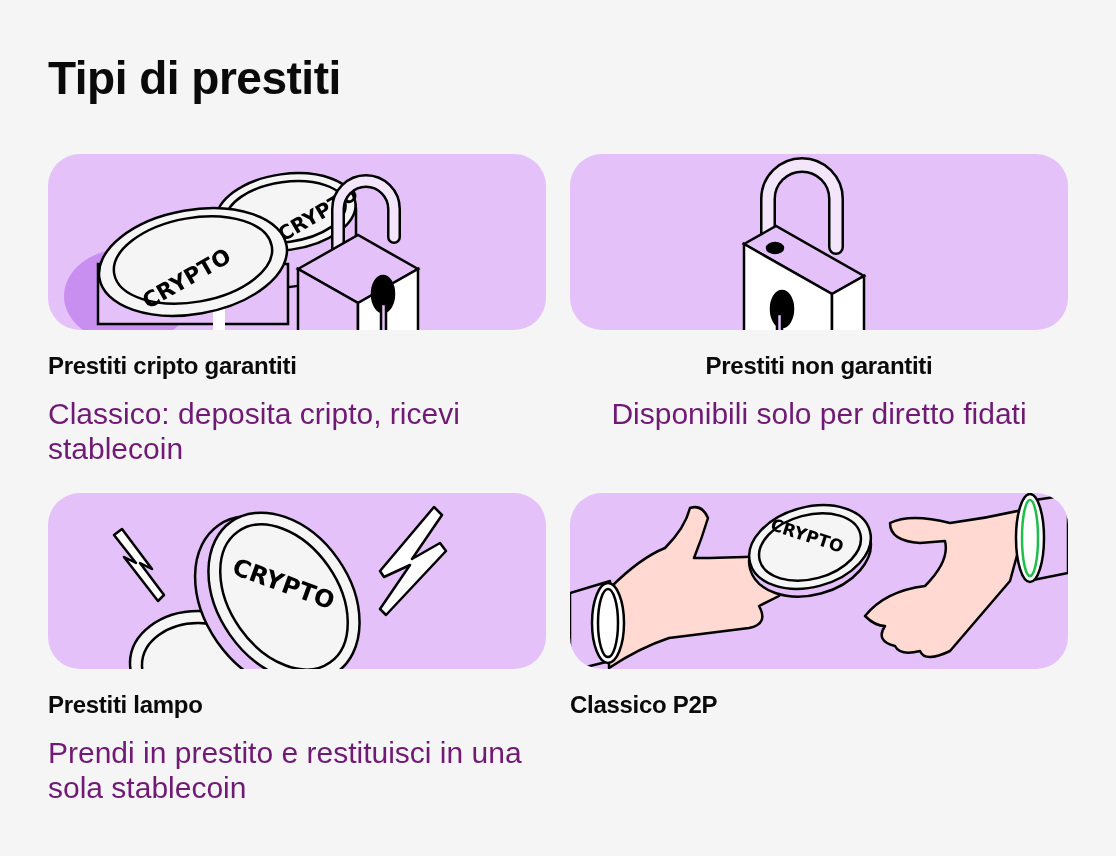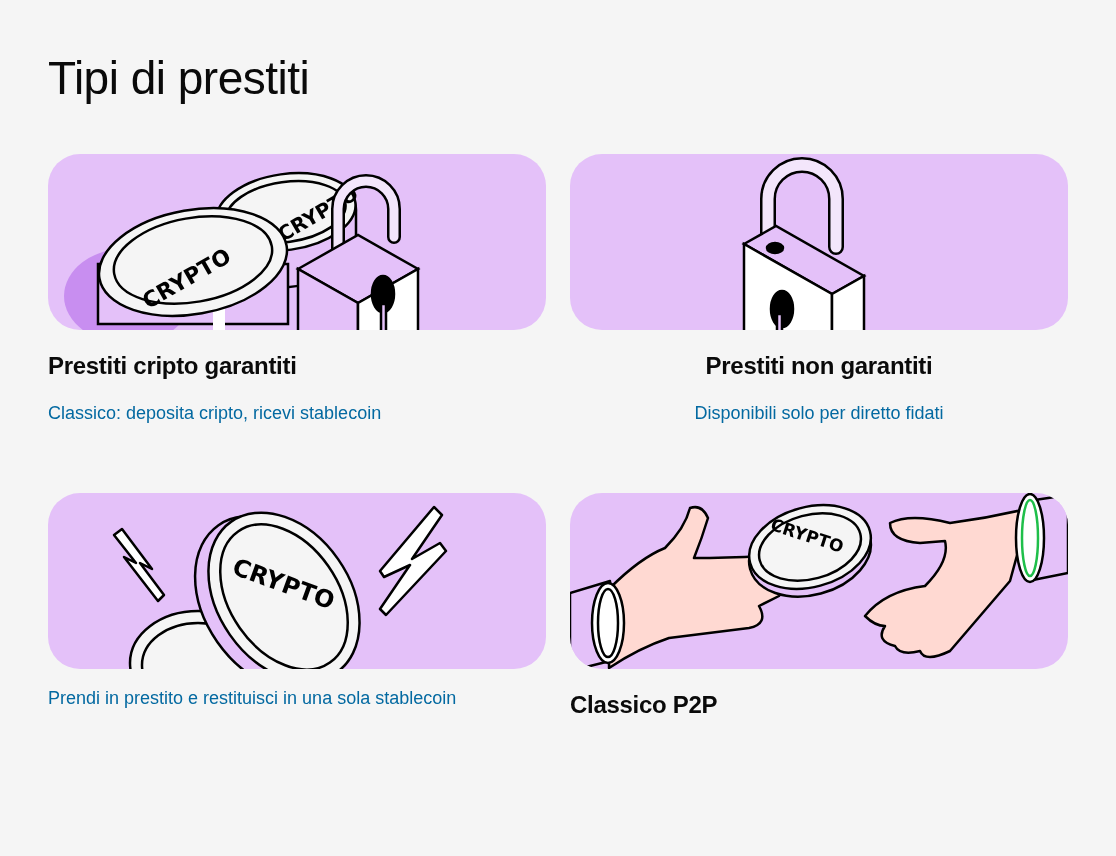--- a/index.html
+++ b/index.html
@@ -6,36 +6,36 @@
   body {
     width: 1116px; height: 856px;
     background: #f5f5f5;
     font-family: "Liberation Sans", "DejaVu Sans", sans-serif;
     color: #0a0a0a;
     position: relative;
     overflow: hidden;
   }
   .title {
     position: absolute; left: 48px; top: 48px;
-    margin: 0; font-size: 46px; font-weight: 400; letter-spacing: -0.5px;
+    margin: 0; font-size: 46px; font-weight: 700; letter-spacing: -0.5px;
     line-height: 60px;
   }
   .card { position: absolute; width: 498px; }
   .card .illus {
     width: 498px; height: 176px; border-radius: 32px;
     background: #e4c1f9; overflow: hidden; position: relative;
   }
   .card .illus svg { position: absolute; left: 0; top: 0; }
   .card h2 {
     margin: 18px 0 0 0; font-size: 24px; font-weight: 700; line-height: 36px;
     letter-spacing: -0.3px;
   }
   .card p {
-    margin: 12px 0 0 0; font-size: 18px; line-height: 35px; font-weight: 400;
-    color: #0369a1;
+    margin: 12px 0 0 0; font-size: 30px; line-height: 35px; font-weight: 400;
+    color: #701a75;
   }
   #c1 { left: 48px; top: 154px; }
   #c2 { left: 570px; top: 154px; text-align: center; }
   #c3 { left: 48px; top: 493px; }
   #c4 { left: 570px; top: 493px; }
 </style>
 </head>
 <body>
 
 <h1 class="title">Tipi di prestiti</h1>
@@ -106,20 +106,21 @@
         <ellipse cx="150" cy="170" rx="68" ry="52" fill="#f5f5f5"></ellipse>
         <ellipse cx="150" cy="172" rx="56" ry="42" fill="none"></ellipse>
 
         <ellipse cx="225" cy="110" rx="68" ry="95" transform="rotate(-35 225 110)" fill="#e4c1f9"></ellipse>
         <ellipse cx="236" cy="104" rx="66" ry="92" transform="rotate(-35 236 104)" fill="#f5f5f5"></ellipse>
         <ellipse cx="236" cy="104" rx="54" ry="80" transform="rotate(-35 236 104)" fill="none"></ellipse>
       </g>
       <text x="178" y="100" font-family="DejaVu Sans, sans-serif" font-weight="700" font-size="24" transform="rotate(20 236 104)" fill="#000">CRYPTO</text>
     </svg>
   </div>
+  <h2>Prestiti lampo</h2>
   <p>Prendi in prestito e restituisci in una sola stablecoin</p>
 </div>
 
 <div class="card" id="c4">
   <div class="illus">
     <svg width="498" height="176" viewBox="0 0 498 176">
       <g stroke="#000" stroke-width="2.5" stroke-linejoin="round">
 
         <path d="M0 100 l40 -12 l0 80 l-40 10 z" fill="#e4c1f9"></path>
 

